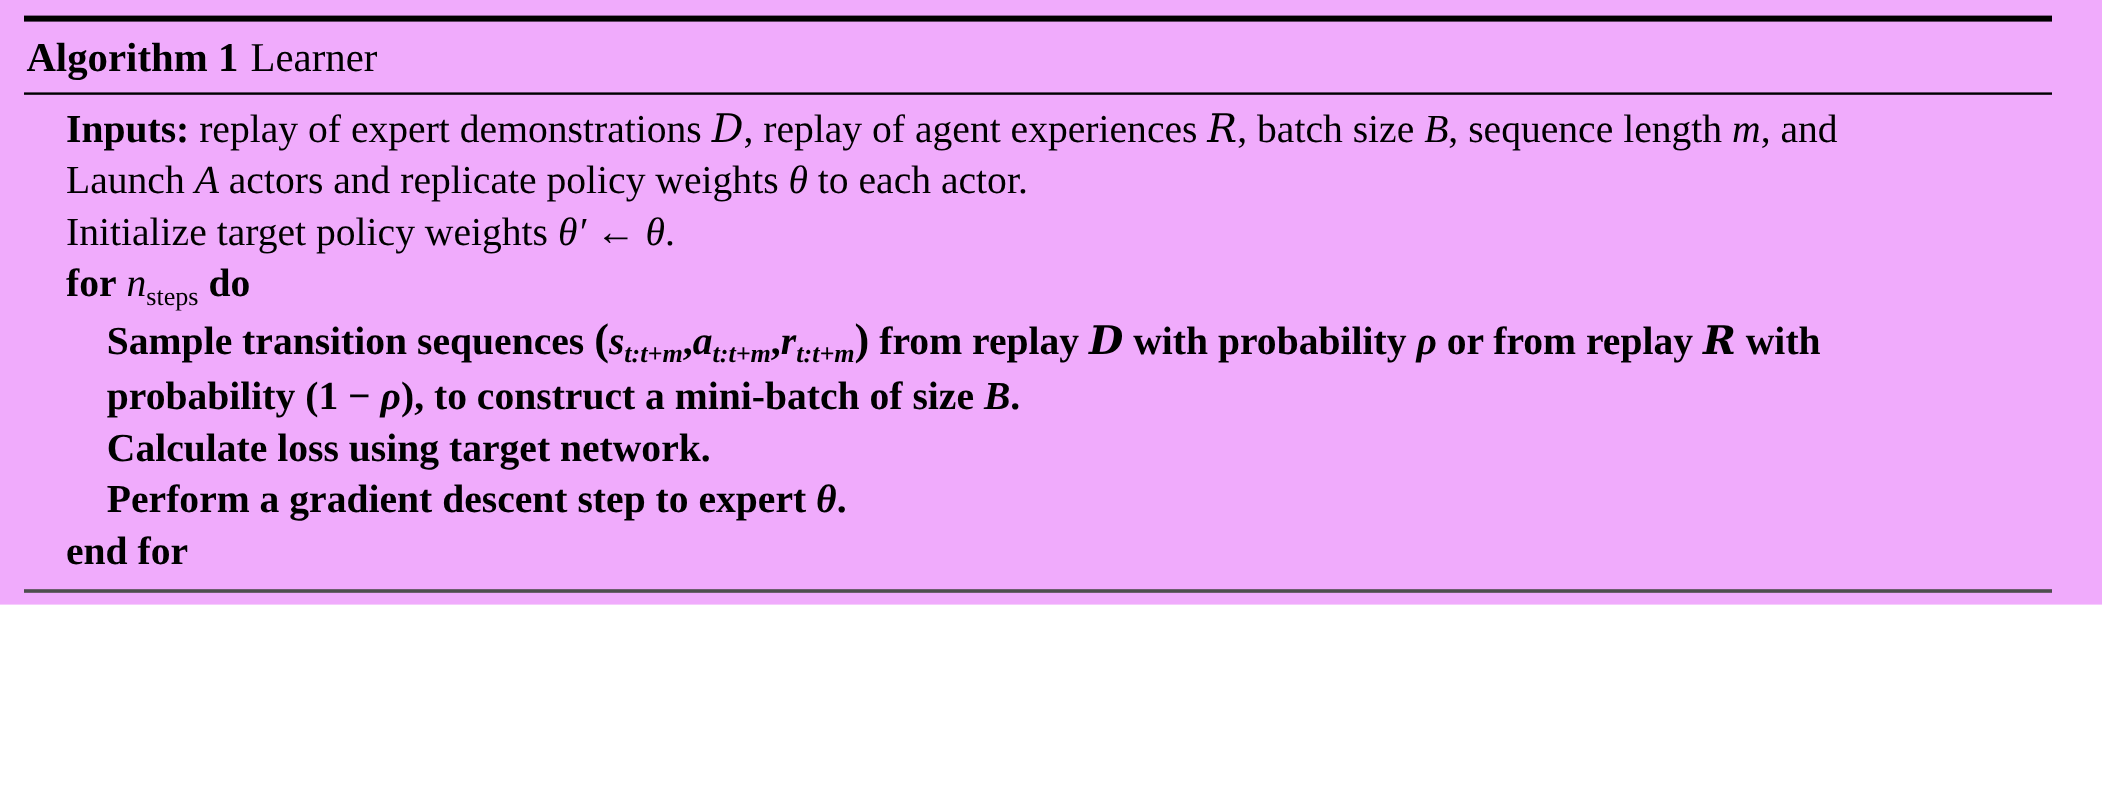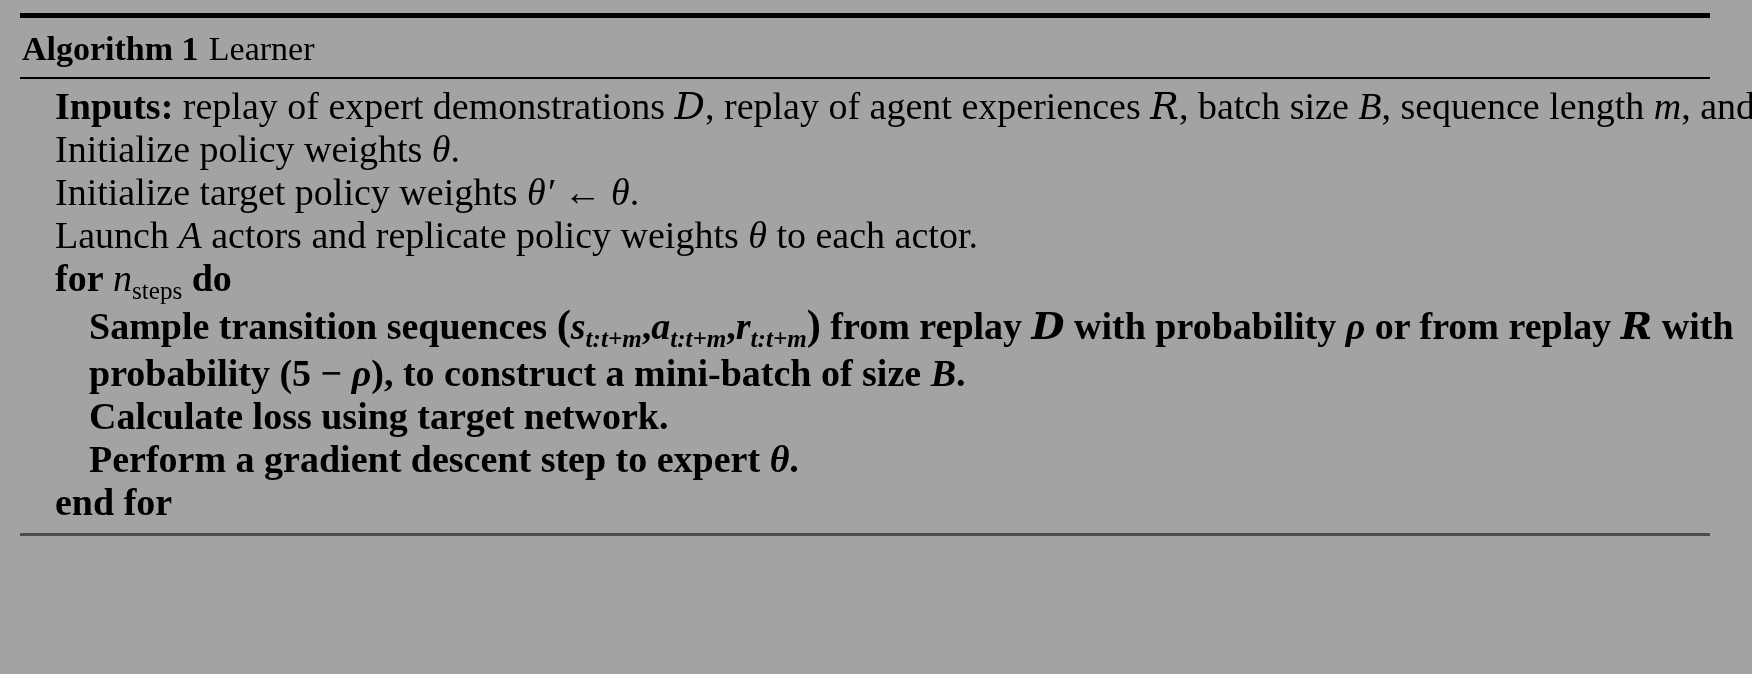--- a/index.html
+++ b/index.html
@@ -3,22 +3,22 @@
 <meta charset="utf-8">
 <style>
   html, body {
     margin: 0;
     padding: 0;
     background: #ffffff;
   }
   .page {
     position: relative;
     width: 1752px;
-    height: 674px;
-    background: #a3a3a3;
+    height: 504px;
+    background: #f0abfc;
     overflow: hidden;
     font-family: "Liberation Serif", "DejaVu Serif", serif;
     color: #000000;
   }
   .algo-box {
     position: absolute;
     left: 20px;
     top: 13px;
     width: 1690px;
   }
@@ -41,21 +41,21 @@
     font-size: 34px;
     line-height: 40px;
     padding: 11px 2px 8px 2px;
     white-space: nowrap;
   }
   .algo-header .algo-label {
     font-weight: 700;
     margin-right: 0.30em;
   }
   .algo-body {
-    font-size: 38px;
+    font-size: 33px;
     line-height: 43px;
     padding: 6px 0 9px 0;
   }
   .algo-line {
     white-space: nowrap;
   }
   .ind-1 { padding-left: 35px; }
   .ind-2 { padding-left: 69px; font-weight: bold; }
 
   .st-b    { font-weight: 700; }
@@ -70,25 +70,24 @@
 
 <div class="page">
   <div class="algo-box">
     <div class="rule rule-top"></div>
     <div class="algo-header">
       <span class="algo-label">Algorithm 1</span><span>Learner</span>
     </div>
     <div class="rule rule-mid"></div>
     <div class="algo-body">
         <div class="algo-line ind-1"><span class="st-b">Inputs:</span><span> replay of expert demonstrations </span><span class="st-cal">D</span><span>, replay of agent experiences </span><span class="st-cal">R</span><span>, batch size </span><span class="st-i">B</span><span>, sequence length </span><span class="st-i">m</span><span>, and</span></div>
-        <div class="algo-line ind-1"><span>Initialize policy weights </span><span class="st-i">θ</span><span>.</span></div>
+        <div class="algo-line ind-1"><span>Launch </span><span class="st-i">A</span><span> actors and replicate policy weights </span><span class="st-i">θ</span><span> to each actor.</span></div>
         <div class="algo-line ind-1"><span>Initialize target policy weights </span><span class="st-i">θ′</span><span> ← </span><span class="st-i">θ</span><span>.</span></div>
-        <div class="algo-line ind-1"><span>Launch </span><span class="st-i">A</span><span> actors and replicate policy weights </span><span class="st-i">θ</span><span> to each actor.</span></div>
         <div class="algo-line ind-1"><span class="st-b">for</span><span> </span><span class="st-i">n</span><span class="st-sub">steps</span><span> </span><span class="st-b">do</span></div>
         <div class="algo-line ind-2"><span>Sample transition sequences </span><span class="st-big">(</span><span class="st-i">s</span><span class="st-subi">t:t+m</span><span>,</span><span class="st-i">a</span><span class="st-subi">t:t+m</span><span>,</span><span class="st-i">r</span><span class="st-subi">t:t+m</span><span class="st-big">)</span><span> from replay </span><span class="st-cal">D</span><span> with probability </span><span class="st-i">ρ</span><span> or from replay </span><span class="st-cal">R</span><span> with</span></div>
-        <div class="algo-line ind-2"><span>probability (5 − </span><span class="st-i">ρ</span><span>), to construct a mini-batch of size </span><span class="st-i">B</span><span>.</span></div>
+        <div class="algo-line ind-2"><span>probability (1 − </span><span class="st-i">ρ</span><span>), to construct a mini-batch of size </span><span class="st-i">B</span><span>.</span></div>
         <div class="algo-line ind-2"><span>Calculate loss using target network.</span></div>
         <div class="algo-line ind-2"><span>Perform a gradient descent step to expert </span><span class="st-i">θ</span><span>.</span></div>
         <div class="algo-line ind-1"><span class="st-b">end for</span></div>
       </div>
     <div class="rule rule-bottom"></div>
   </div>
 </div>
 
 </body></html>

